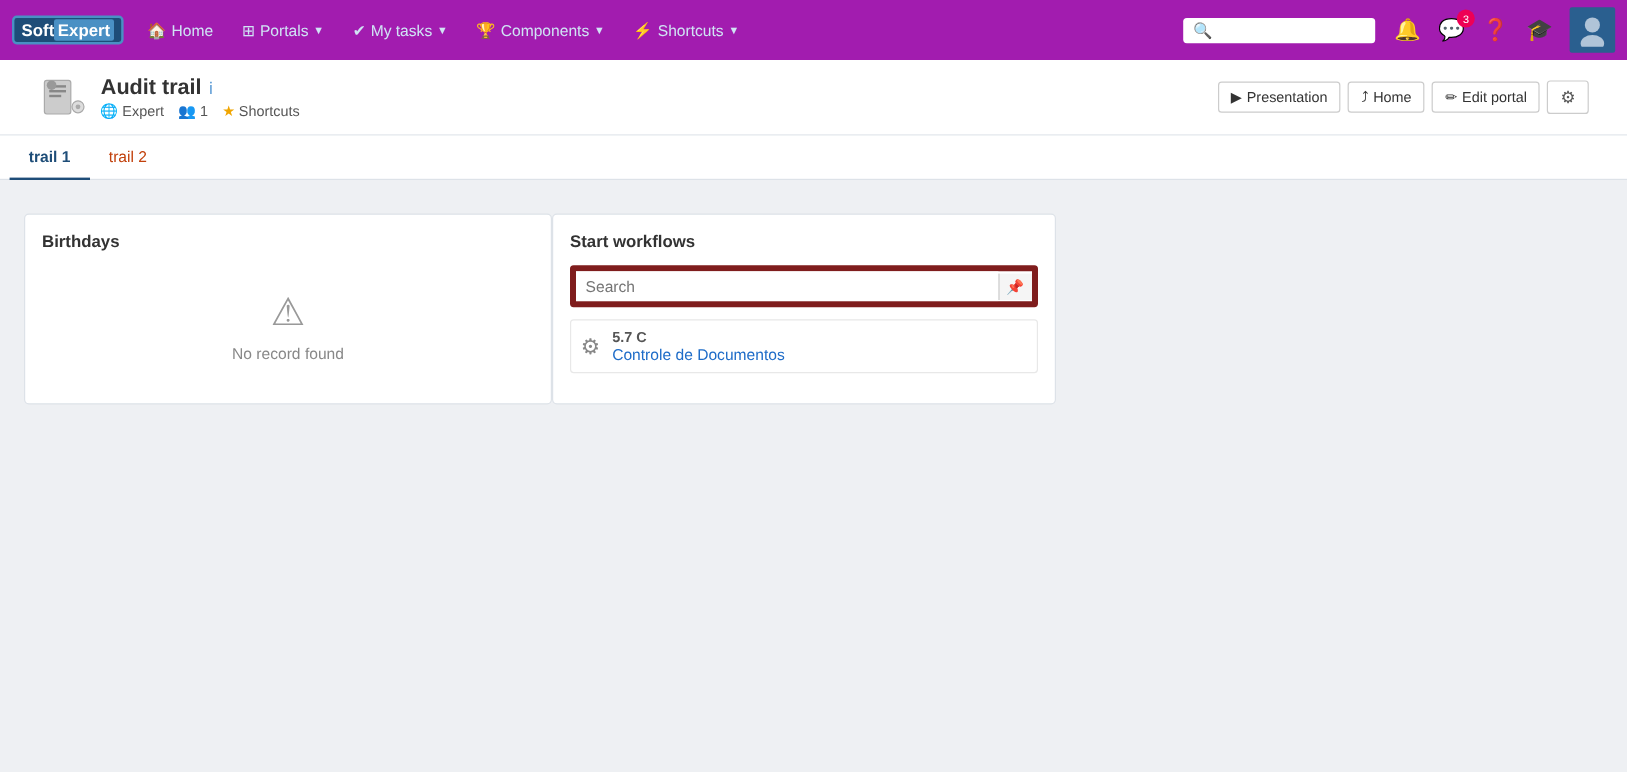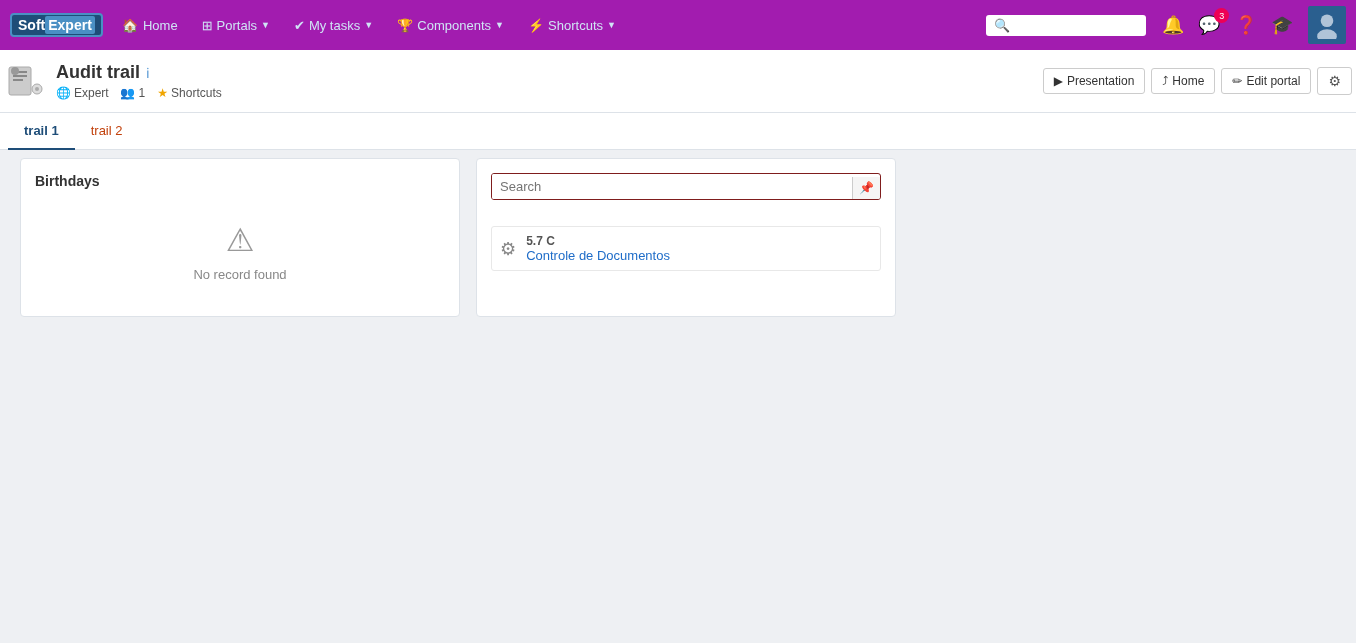--- a/index.html
+++ b/index.html
@@ -51,21 +51,21 @@
     .avatar-box {
       width: 38px; height: 38px; background: #2a5f8f;
       border-radius: 2px; display: flex; align-items: center;
       justify-content: center; cursor: pointer; margin-left: 4px;
     }
     .avatar-svg { width: 28px; height: 28px; }
 
     
     .page-header {
       background: #fff; border-bottom: 1px solid #dde2e8;
-      padding: 10px 4px; display: flex; align-items: center;
+      padding: 10px 32px; display: flex; align-items: center;
       justify-content: space-between;
     }
     .page-title-area { display: flex; align-items: center; gap: 10px; }
     .page-icon {
       width: 42px; height: 42px; display: flex; align-items: center;
       justify-content: center; font-size: 24px; color: #666;
     }
     .page-title-text { display: flex; flex-direction: column; gap: 3px; }
     .page-title-row { display: flex; align-items: center; gap: 6px; }
     .page-title-name { font-size: 18px; font-weight: bold; color: #333; }
@@ -93,21 +93,21 @@
     }
     .tab {
       padding: 10px 16px; cursor: pointer;
       font-size: 13px; color: #c2410c; border-bottom: 2px solid transparent;
       margin-bottom: -1px;
     }
     .tab.active { color: #1e4d78; border-bottom: 2px solid #1e4d78; font-weight: bold; }
 
     
     .main-content {
-      padding: 8px 20px; display: flex; gap: 16px;
+      padding: 28px 20px; display: flex; 
       flex-wrap: wrap;
     }
 
     
     .widget-card {
       background: #fff; border: 1px solid #dde2e8;
       border-radius: 4px; padding: 14px;
     }
     .widget-title {
       font-size: 14px; font-weight: bold; color: #333;
@@ -118,23 +118,23 @@
 
     .no-record {
       display: flex; flex-direction: column;
       align-items: center; justify-content: center;
       padding: 20px; color: #888; font-size: 13px; gap: 8px;
     }
     .warning-icon { font-size: 32px; color: #999; }
 
     
     .wf-search-wrap {
-      display: flex; align-items: flex-end;
-      border: 1px solid #7f1d1d; border-radius: 3px;
-      margin-bottom: 26px; overflow: hidden;
+      display: flex; align-items: center;
+      border: 5px solid #7f1d1d; border-radius: 3px;
+      margin-bottom: 10px; overflow: hidden;
     }
     .wf-search-wrap input {
       flex: 1; border: none; outline: none;
       padding: 5px 8px; font-size: 13px;
     }
     .wf-search-pin {
       padding: 4px 6px; color: #666; font-size: 12px;
       background: #f5f5f5; border-left: 1px solid #ccc; cursor: pointer;
     }
     .wf-item {
@@ -276,20 +276,21 @@
 
   <div class="widget-card birthdays-card">
     <div class="widget-title">Birthdays</div>
     <div class="no-record">
       <span class="warning-icon">⚠</span>
       <span>No record found</span>
     </div>
   </div>
 
   <div class="widget-card workflows-card">
+    <div class="widget-title">Start workflows</div>
     <div class="wf-search-wrap">
       <input type="text" placeholder="Search" style="">
       <span class="wf-search-pin">📌</span>
     </div>
     <div class="wf-item">
       <span class="wf-gear">⚙</span>
       <div class="wf-info">
         <span class="wf-code">5.7 C</span>
         <span class="wf-name">Controle de Documentos</span>
       </div>

